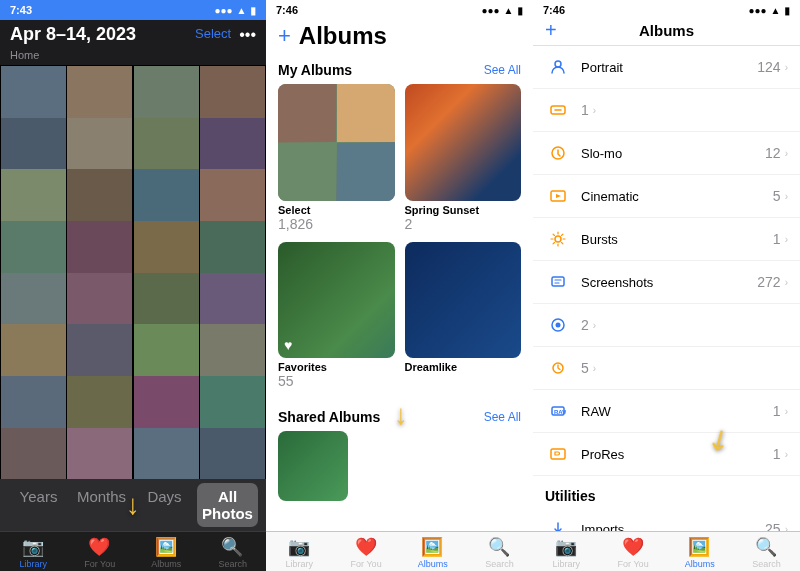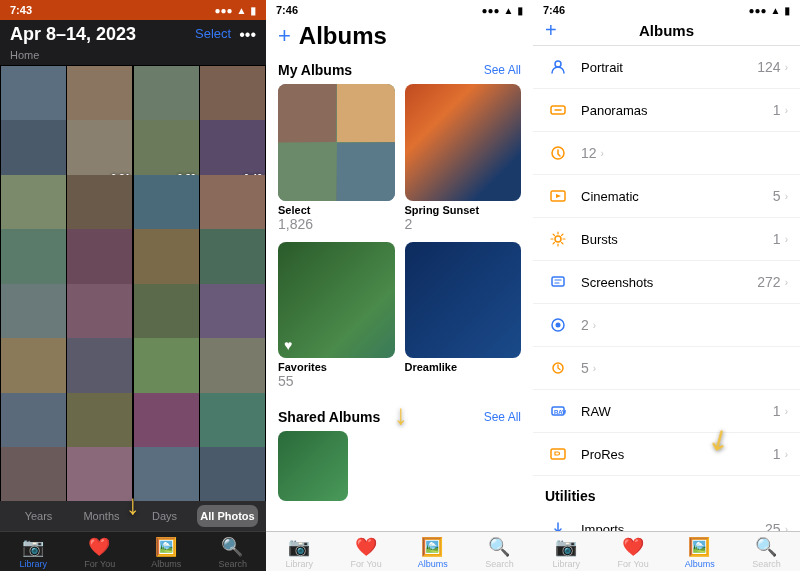--- a/index.html
+++ b/index.html
@@ -21,21 +21,21 @@
       display: flex;
       flex-direction: column;
       position: relative;
       overflow: hidden;
     }
     .status-bar {
       display: flex;
       justify-content: space-between;
       align-items: center;
       padding: 4px 10px;
-      background: #c2410c;
+      background: #3b82f6;
       color: #fff;
       font-size: 11px;
       font-weight: 600;
       height: 20px;
     }
     .status-icons { display: flex; gap: 4px; align-items: center; font-size: 10px; }
     .library-header {
       display: flex;
       justify-content: space-between;
       align-items: center;
@@ -88,21 +88,21 @@
     .library-seg {
       display: flex;
       background: #2c2c2e;
       padding: 4px 8px;
       gap: 2px;
     }
     .seg-btn {
       flex: 1;
       text-align: center;
       color: #8e8e93;
-      font-size: 11px;
+      font-size: 15px;
       font-weight: 500;
       padding: 5px 2px;
       border-radius: 7px;
       cursor: pointer;
     }
     .seg-btn.active {
       background: #636366;
       color: #fff;
       font-weight: 600;
     }
@@ -526,32 +526,32 @@
       <span class="detail-chevron">›</span>
     </div>
 
     <div class="detail-list-item">
       <div class="detail-icon orange">
         <svg width="16" height="16" viewBox="0 0 16 16" fill="none">
           <rect x="1" y="4" width="14" height="8" rx="2" stroke="#ff9500" stroke-width="1.5"></rect>
           <path d="M5 8h6" stroke="#ff9500" stroke-width="1.5" stroke-linecap="round"></path>
         </svg>
       </div>
-      <span class="detail-item-label">Panoramas</span>
       <span class="detail-item-count">1</span>
       <span class="detail-chevron">›</span>
     </div>
 
     <div class="detail-list-item">
       <div class="detail-icon orange">
         <svg width="16" height="16" viewBox="0 0 16 16" fill="none">
           <circle cx="8" cy="8" r="6" stroke="#ff9500" stroke-width="1.5"></circle>
           <path d="M8 5v4l2 2" stroke="#ff9500" stroke-width="1.5" stroke-linecap="round"></path>
         </svg>
       </div>
+      <span class="detail-item-label">Slo-mo</span>
       <span class="detail-item-count">12</span>
       <span class="detail-chevron">›</span>
     </div>
 
     <div class="detail-list-item">
       <div class="detail-icon orange">
         <svg width="16" height="16" viewBox="0 0 16 16" fill="none">
           <rect x="1" y="3" width="14" height="10" rx="1.5" stroke="#ff9500" stroke-width="1.5"></rect>
           <path d="M6 6l5 2-5 2V6z" fill="#ff9500"></path>
         </svg>

